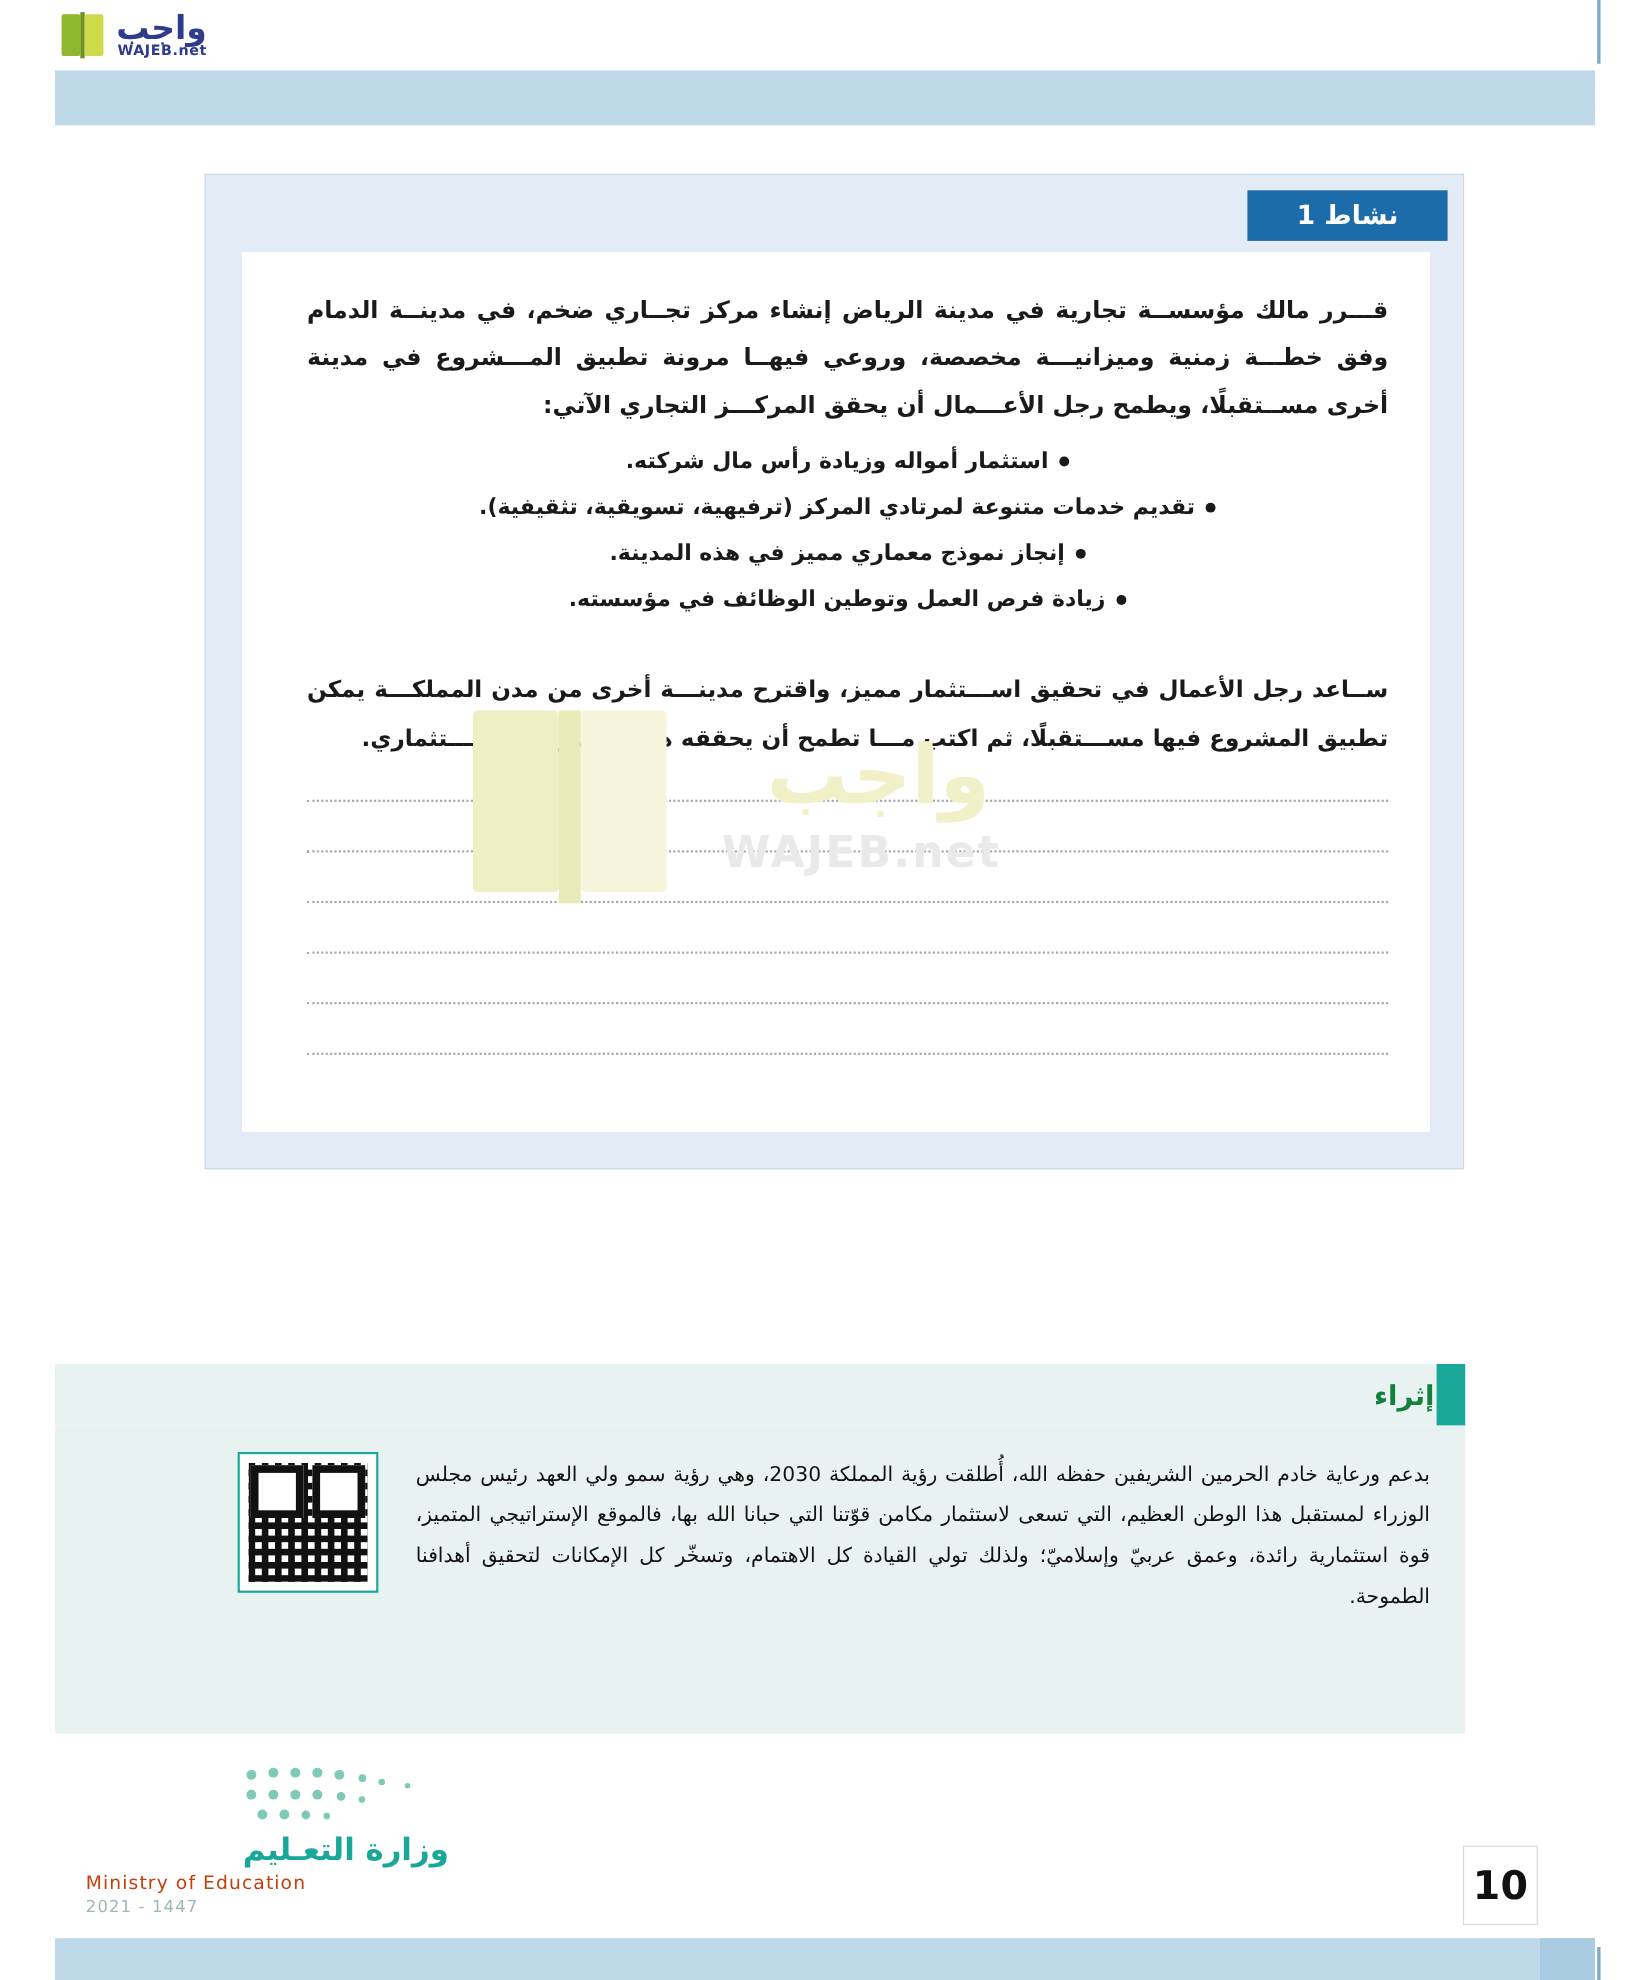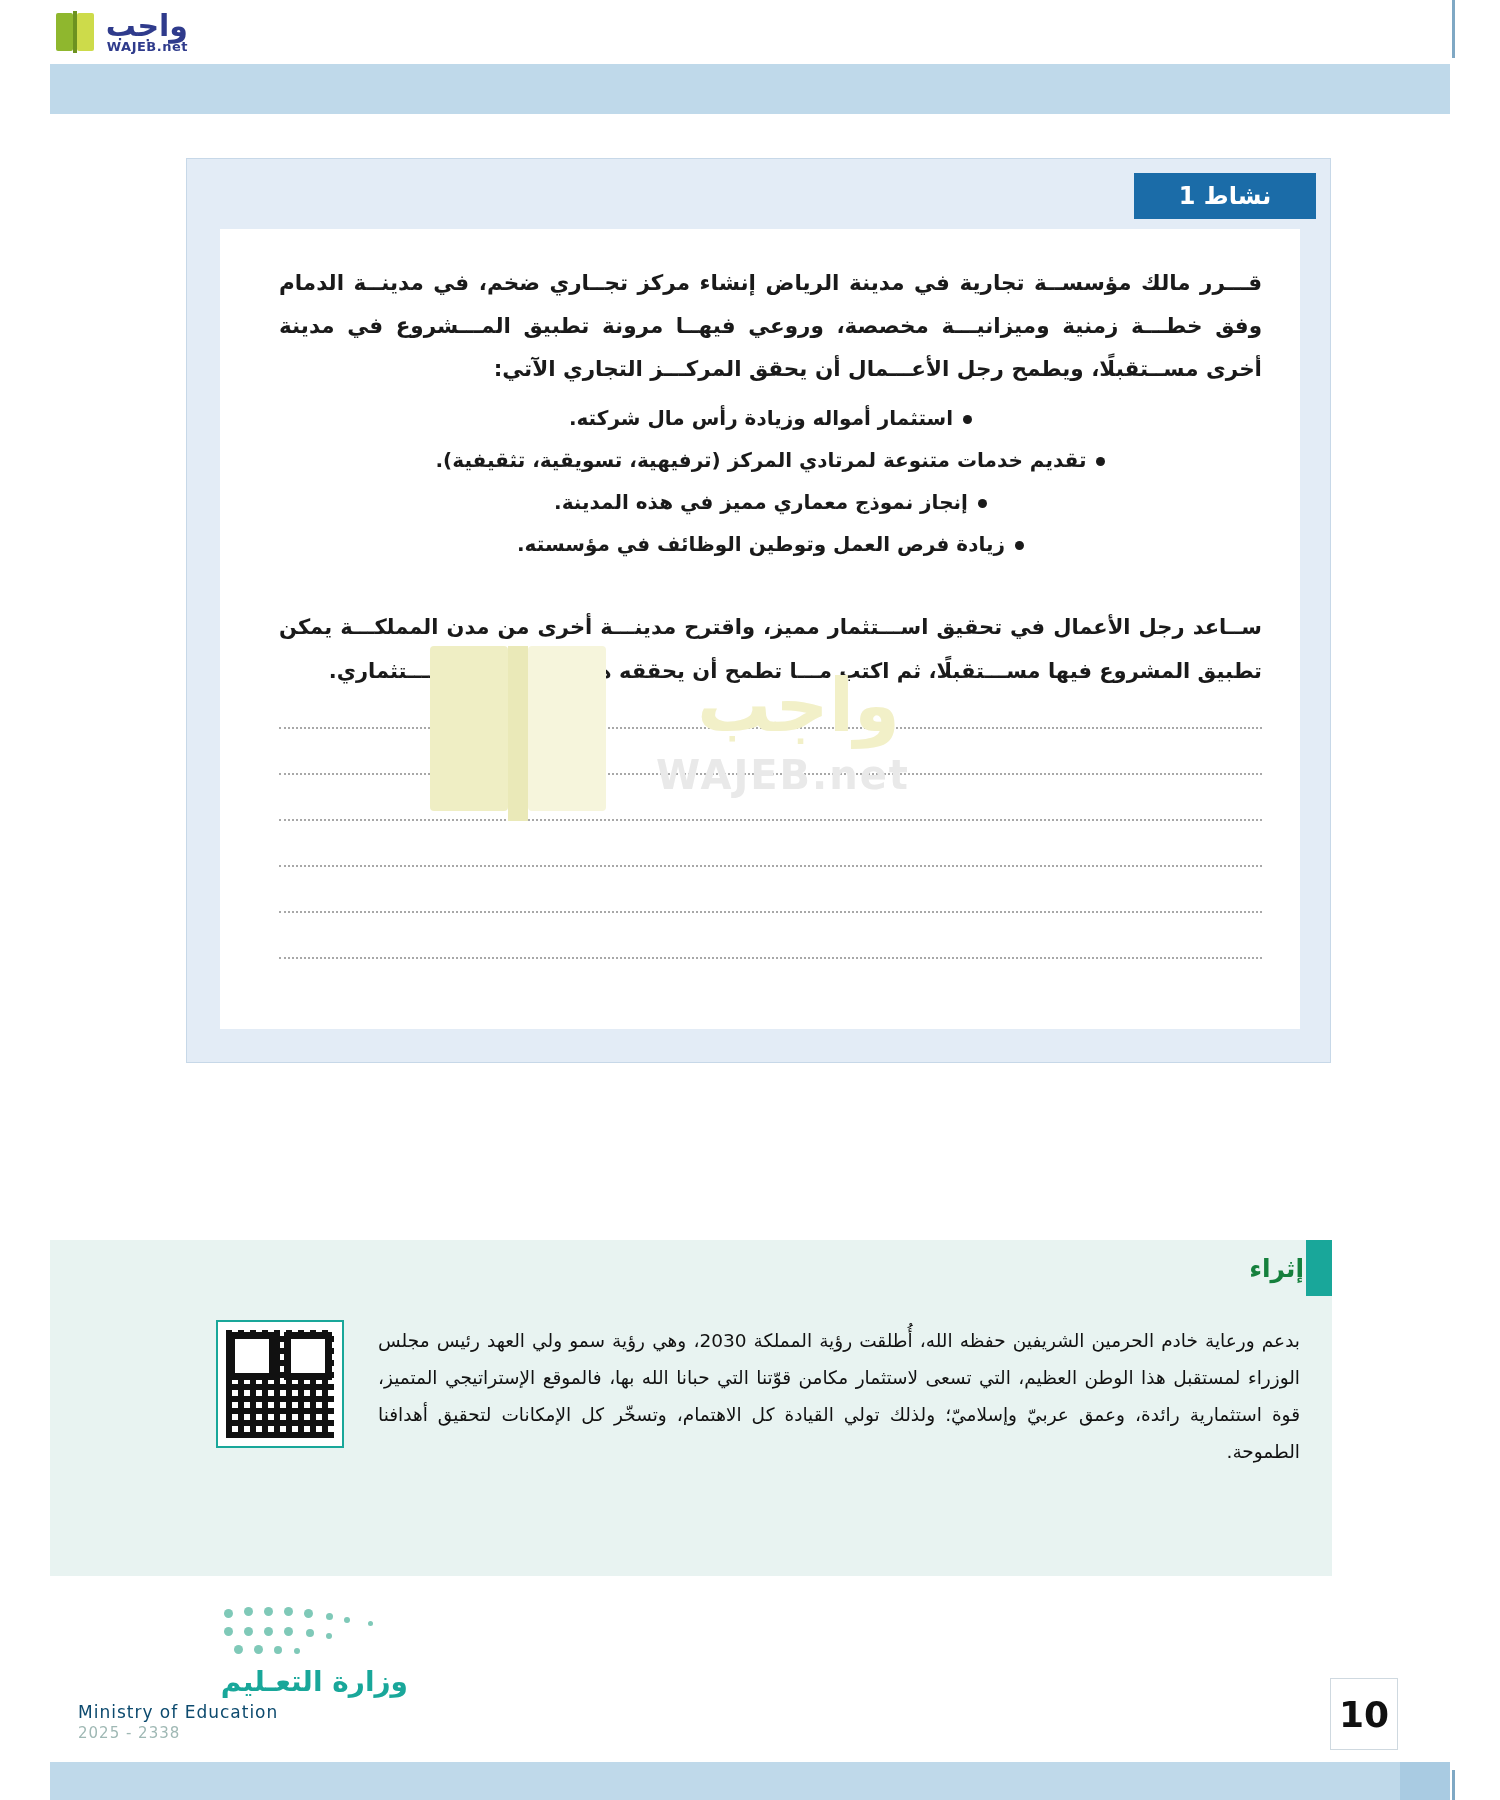--- a/index.html
+++ b/index.html
@@ -281,21 +281,21 @@
     border-radius: 50%;
   }
   .moe-name {
     color: #19a79a;
     font-size: 28px;
     font-weight: bold;
     direction: rtl;
     letter-spacing: 1px;
   }
   .moe-en {
-    color: #0c4a6e;
+    color: #c2410c;
     font-size: 17px;
     letter-spacing: 1px;
     margin-top: 4px;
     direction: ltr;
   }
   .moe-yr {
     color: #9fb8b4;
     font-size: 15px;
     letter-spacing: 1px;
     margin-top: 2px;
@@ -417,21 +417,21 @@
       <i style="width:8px;height:8px;left:88px;top:28px;"></i>
       <i style="width:6px;height:6px;left:108px;top:32px;"></i>
       <i style="width:9px;height:9px;left:16px;top:44px;"></i>
       <i style="width:9px;height:9px;left:36px;top:44px;"></i>
       <i style="width:8px;height:8px;left:56px;top:45px;"></i>
       <i style="width:6px;height:6px;left:76px;top:47px;"></i>
       <i style="width:5px;height:5px;left:150px;top:20px;"></i>
     </div>
     <div class="moe-name">وزارة التعـليم</div>
     <div class="moe-en">Ministry of Education</div>
-    <div class="moe-yr">2025 - 2338</div>
+    <div class="moe-yr">2021 - 1447</div>
   </div>
 
   <div class="page-num-box">10</div>
 
   <div class="bottom-band"></div>
   <div class="bottom-band-2"></div>
   <div class="right-edge-rule"></div>
 </div>
 
 </body></html>

